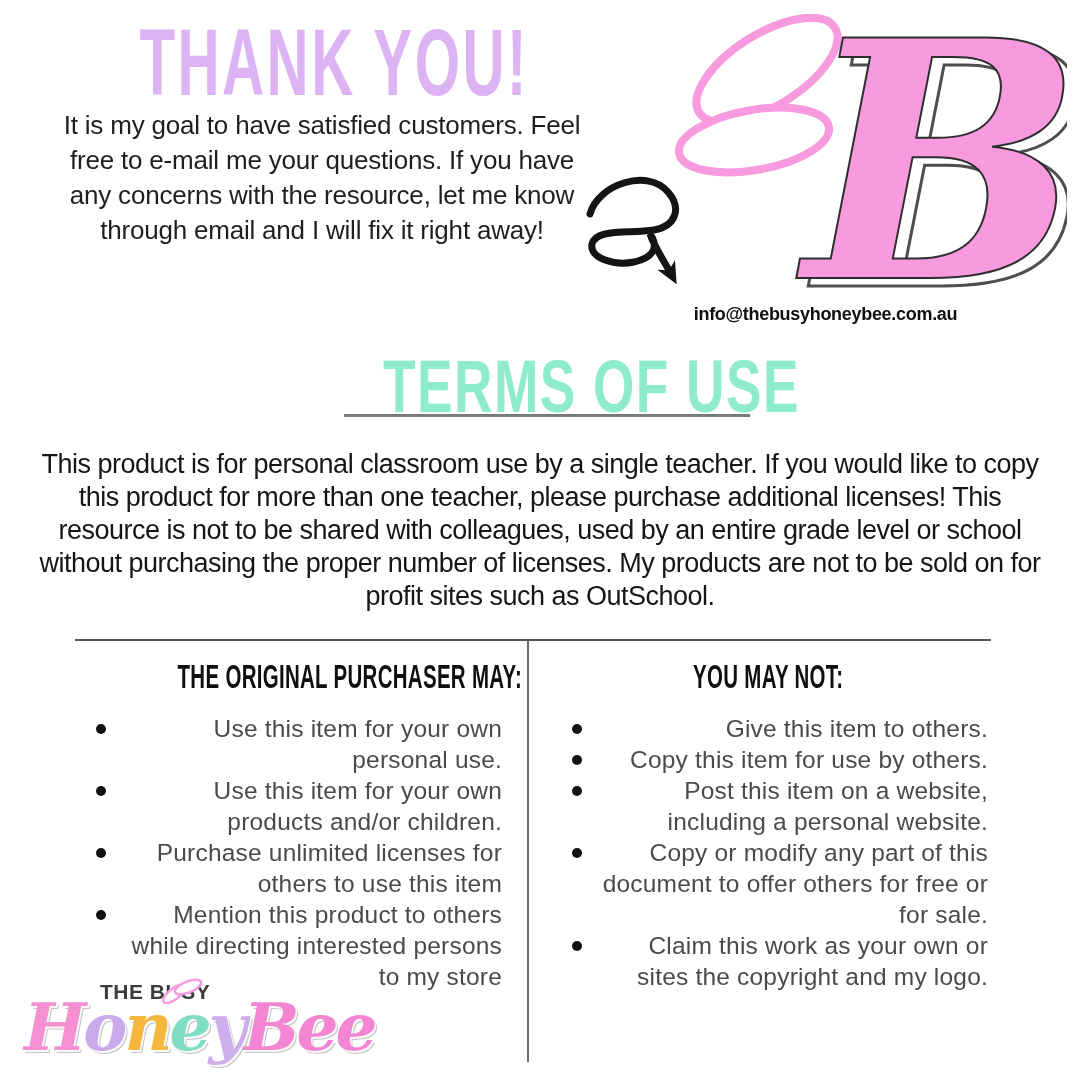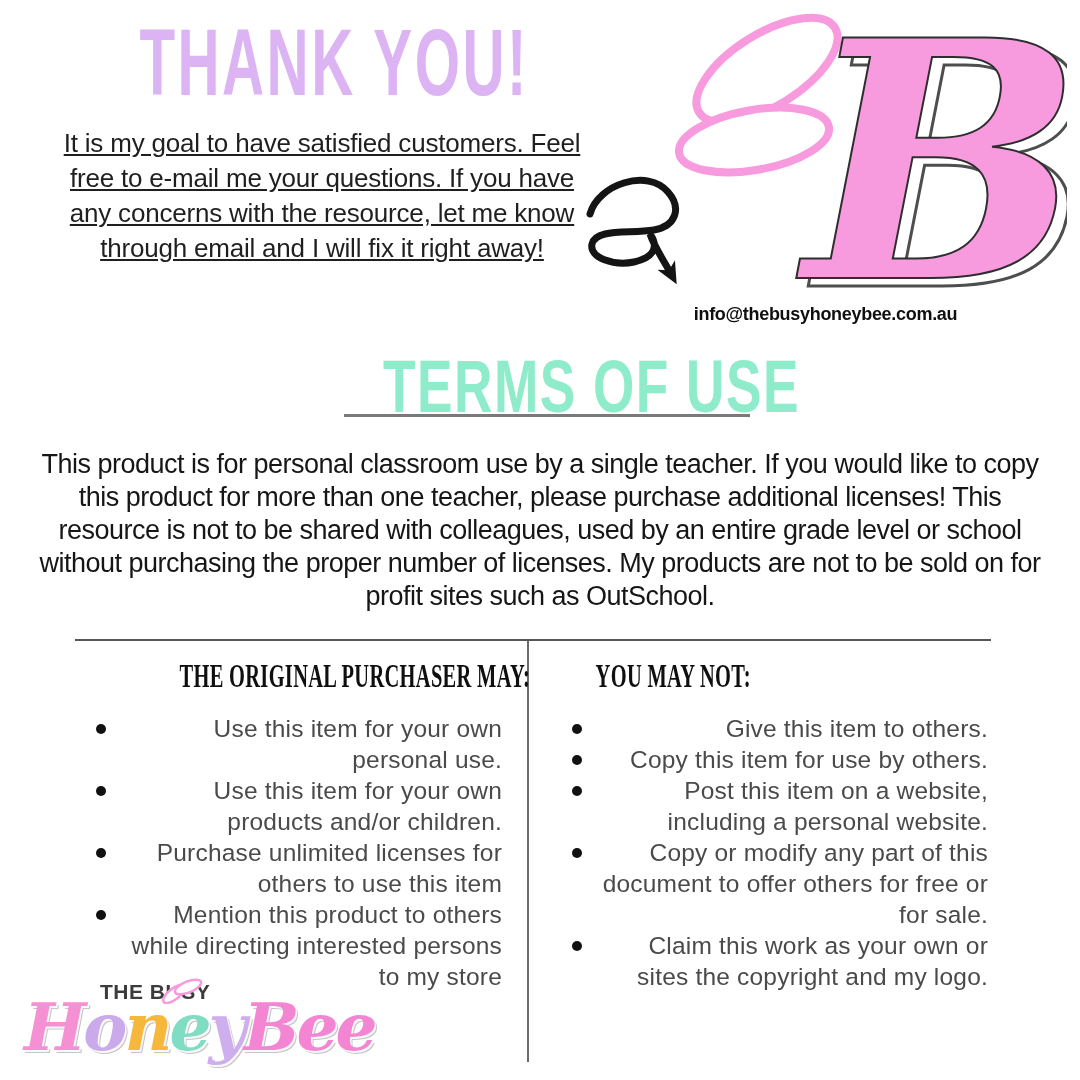--- a/index.html
+++ b/index.html
@@ -7,34 +7,34 @@
           font-family:"Liberation Sans",sans-serif;color:#1f1f1f;}
   
   .title-wrap{position:absolute;text-align:center;white-space:nowrap;text-decoration:underline;}
   .fitx{display:inline-block;transform-origin:50% 50%;line-height:1;font-weight:700;}
   .thank-wrap{left:20px;top:16px;width:520px;}
   .thank-fit{font-size:94px;letter-spacing:4px;color:#dcb4f4;transform:scaleX(0.62);}
   .terms-wrap{left:302px;top:350px;width:500px;}
   .terms-fit{font-size:74px;letter-spacing:2px;color:#8feccb;transform:scaleX(0.72);}
   .terms-underline{position:absolute;left:344px;top:414px;width:406px;height:3px;background:#7a7a7a;}
   
-  .thank-body{position:absolute;left:60px;top:126px;width:524px;text-align:center;
-              font-size:26px;line-height:35px;letter-spacing:-0.2px;color:#1f1f1f;text-decoration:underline;}
+  .thank-body{position:absolute;left:60px;top:108px;width:524px;text-align:center;
+              font-size:26px;line-height:35px;letter-spacing:-0.2px;color:#1f1f1f;}
   .terms-body{position:absolute;left:38px;top:448px;width:1004px;text-align:center;
               font-size:27px;line-height:33px;letter-spacing:-0.5px;color:#161616;}
   .email{position:absolute;left:598px;top:304px;width:455px;text-align:center;
          font-size:18px;font-weight:700;letter-spacing:-0.3px;color:#0f0f0f;}
   
   .h-divider{position:absolute;left:75px;top:639px;width:916px;height:2px;background:#565656;}
   .v-divider{position:absolute;left:527px;top:641px;width:2px;height:421px;background:#6b6b6b;}
   
   .col{position:absolute;top:660px;}
   .col-left{left:72px;width:430px;}
   .col-right{left:548px;width:440px;}
-  .col-header{text-align:left;white-space:nowrap;font-family:Liberation Serif, serif;}
+  .col-header{text-align:center;white-space:nowrap;}
   .col-header .fitx{font-size:33px;letter-spacing:0.5px;color:#0f0f0f;transform:scaleX(0.62);}
   .col ul{list-style:none;margin:20px 0 0 0;padding:0;}
   .col li{position:relative;padding-left:46px;text-align:right;
           font-size:24.5px;line-height:31px;color:#4a4a4a;letter-spacing:0.2px;}
   .col li::before{content:"";position:absolute;left:24px;top:11px;width:10px;height:10px;
                   border-radius:50%;background:#111;}
   
   .corner-logo{position:absolute;left:662px;top:10px;width:405px;height:295px;}
   .monogram-text{font-family:"DejaVu Serif",serif;font-style:italic;font-weight:bold;font-size:330px;}
   

